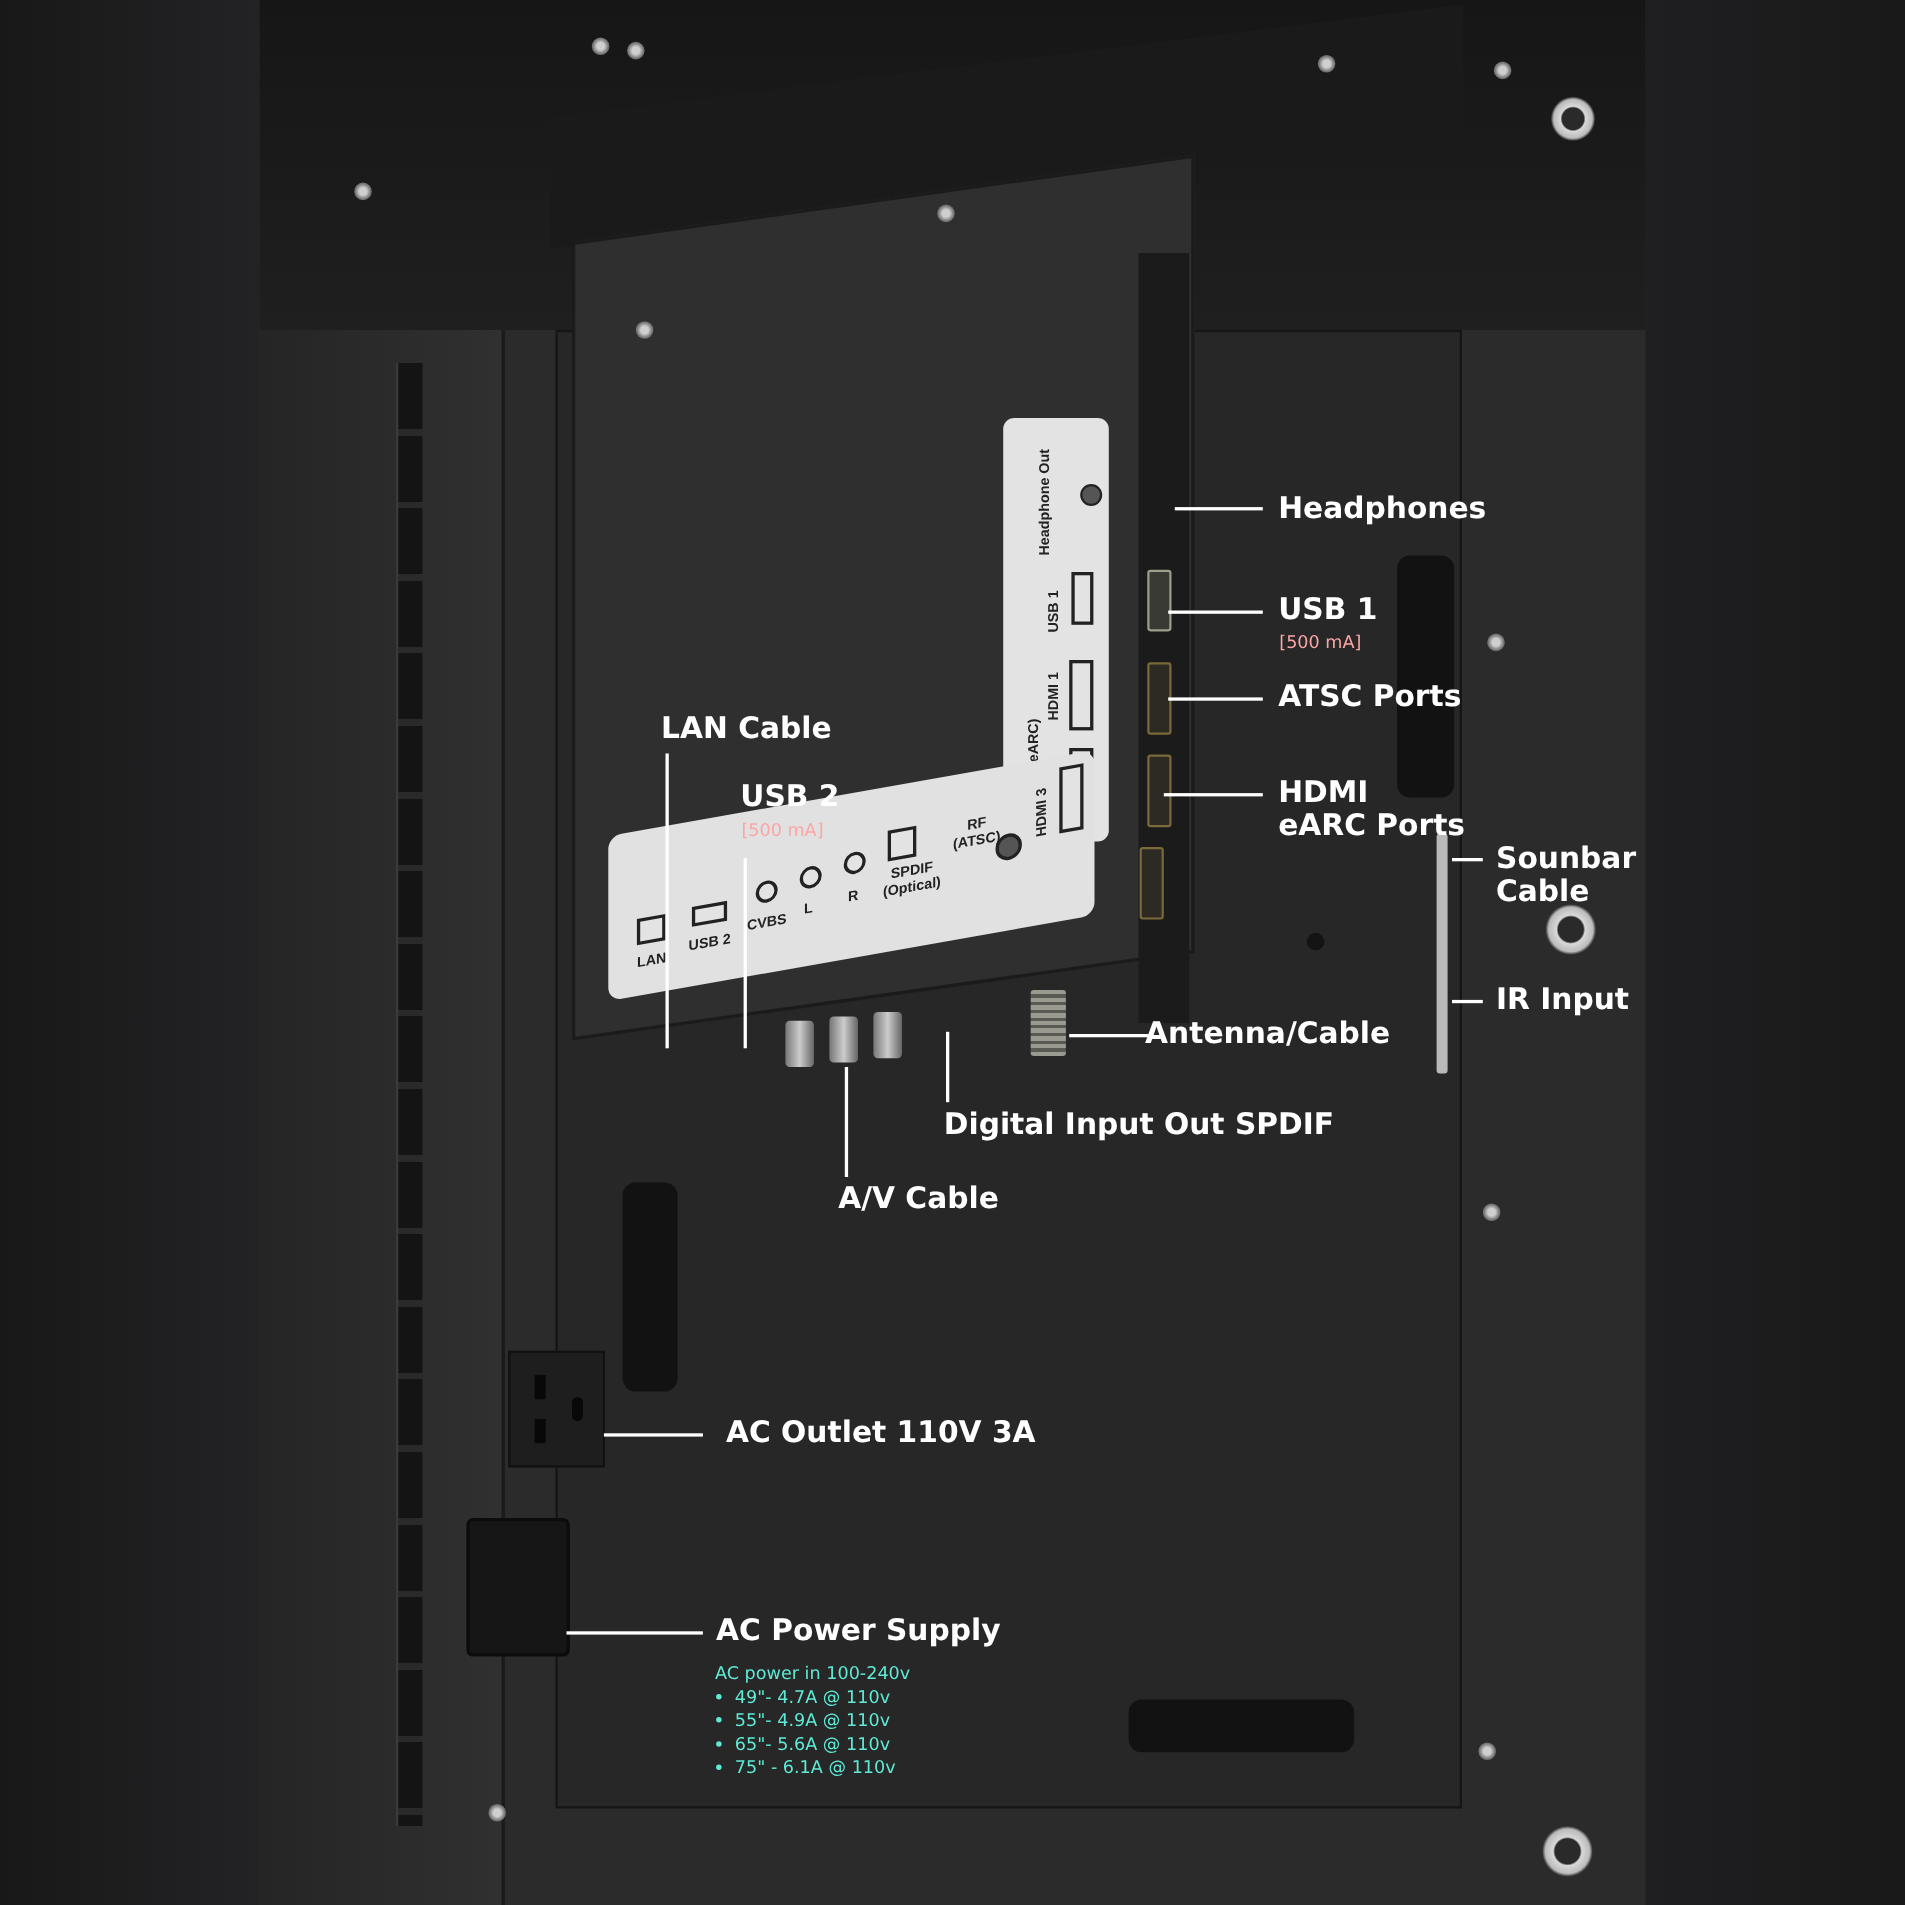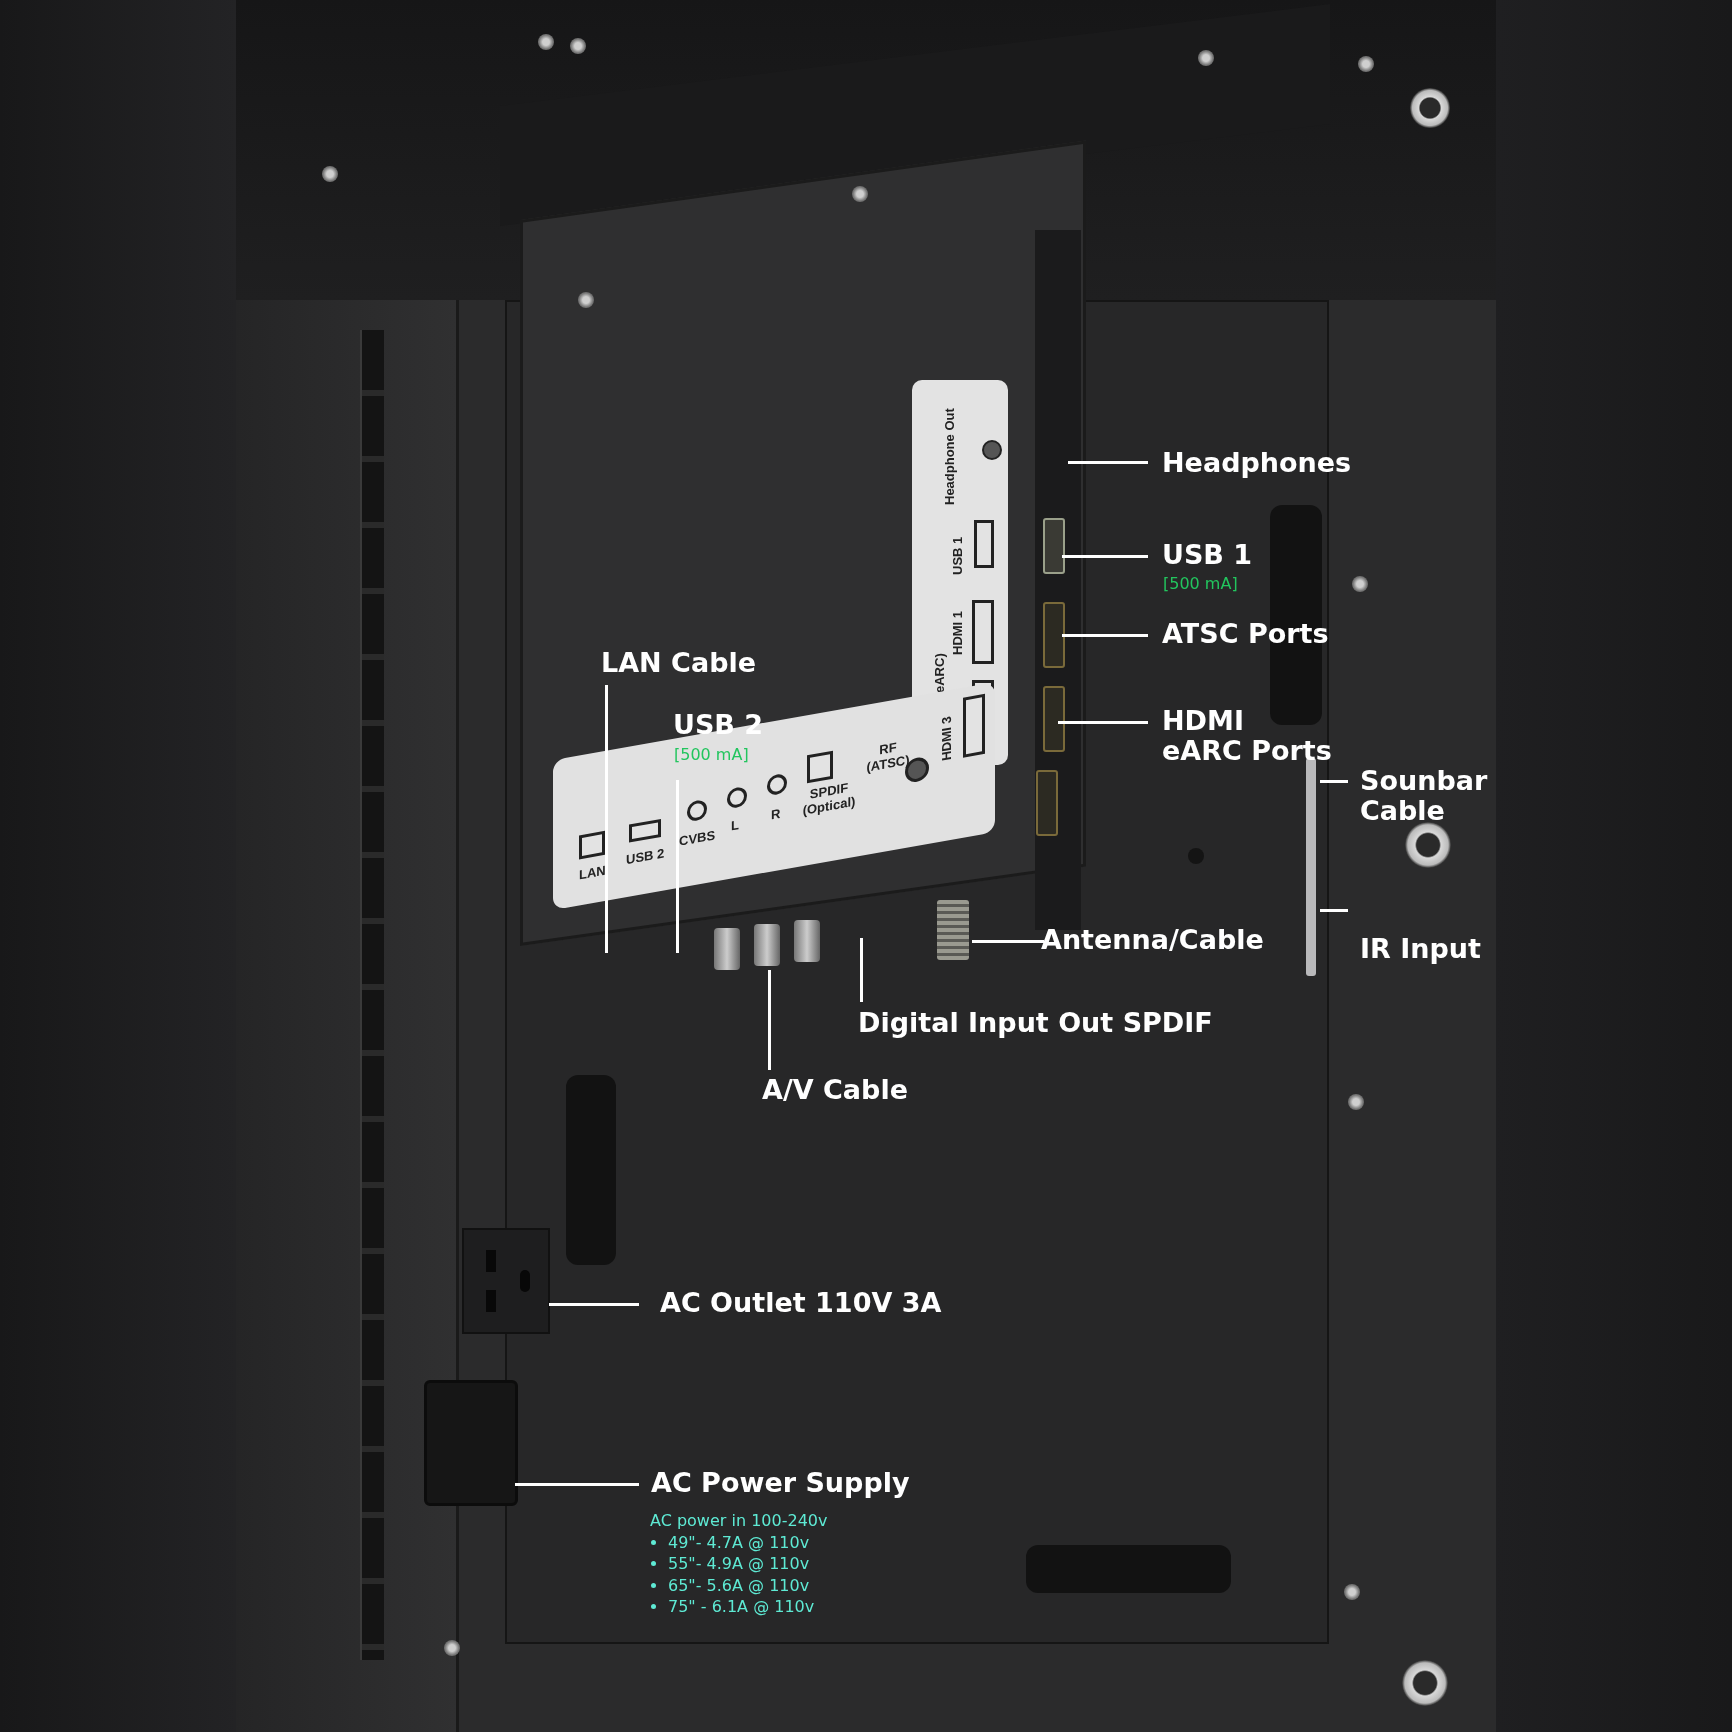--- a/index.html
+++ b/index.html
@@ -27,21 +27,21 @@
   .f-conn{position:absolute;left:937px;top:900px;width:32px;height:60px;background:repeating-linear-gradient(180deg,#9a9a90 0 4px,#5a5a55 4px 7px);border-radius:3px;}
   .screw{position:absolute;width:16px;height:16px;border-radius:50%;background:radial-gradient(circle,#cfcfcf 30%,#7a7a7a 60%,#3a3a3a 100%);}
   .grommet{position:absolute;width:46px;height:46px;border-radius:50%;background:radial-gradient(circle,#2a2a2a 35%,#d8d8d8 40%,#bbbbbb 62%,#3a3a3a 70%);}
   .slot{position:absolute;background:#121212;border-radius:12px;}
   .outlet{position:absolute;left:462px;top:1228px;width:84px;height:102px;background:#1e1e1f;border:2px solid #111;}
   .outlet .h{position:absolute;width:10px;height:22px;background:#080808;}
   .iec{position:absolute;left:424px;top:1380px;width:88px;height:120px;background:#161616;border:3px solid #0c0c0c;border-radius:6px;}
   .ir-strip{position:absolute;left:1306px;top:758px;width:10px;height:218px;background:#b9b9bb;border-radius:3px;}
 
   .callout{position:absolute;color:#ffffff;font-family:"DejaVu Sans","Liberation Sans",sans-serif;font-weight:bold;font-size:27px;line-height:30px;white-space:nowrap;}
-  .sub{position:absolute;color:#22c55e;font-family:"DejaVu Sans","Liberation Sans",sans-serif;font-size:16px;white-space:nowrap;}
+  .sub{position:absolute;color:#fca5a5;font-family:"DejaVu Sans","Liberation Sans",sans-serif;font-size:16px;white-space:nowrap;}
   .hline{position:absolute;height:3px;background:#ffffff;}
   .vline{position:absolute;width:3px;background:#ffffff;}
   .specs{position:absolute;left:650px;top:1510px;color:#5eead4;font-family:"DejaVu Sans","Liberation Sans",sans-serif;font-size:16px;line-height:21.5px;}
   .specs ul{margin:0;padding:0 0 0 18px;}
   .specs li{margin:0;}
 </style>
 </head>
 <body>
 
 <div class="stage">
@@ -140,21 +140,21 @@
 <div class="hline" style="left:515px;top:1483px;width:124px;"></div>
 
 <div class="callout" style="left:1162px;top:448px;">Headphones</div>
 <div class="callout" style="left:1162px;top:540px;">USB 1</div>
 <div class="sub" style="left:1163px;top:574px;">[500 mA]</div>
 <div class="callout" style="left:1162px;top:619px;">ATSC Ports</div>
 <div class="callout" style="left:1162px;top:706px;">HDMI</div>
 <div class="callout" style="left:1162px;top:736px;">eARC Ports</div>
 <div class="callout" style="left:1360px;top:766px;">Sounbar</div>
 <div class="callout" style="left:1360px;top:796px;">Cable</div>
-<div class="callout" style="left:1360px;top:894px;margin-top:40px;">IR Input</div>
+<div class="callout" style="left:1360px;top:894px;">IR Input</div>
 <div class="callout" style="left:601px;top:648px;">LAN Cable</div>
 <div class="callout" style="left:673px;top:710px;">USB 2</div>
 <div class="sub" style="left:674px;top:745px;">[500 mA]</div>
 <div class="callout" style="left:1041px;top:925px;">Antenna/Cable</div>
 <div class="callout" style="left:858px;top:1008px;">Digital Input Out SPDIF</div>
 <div class="callout" style="left:762px;top:1075px;">A/V Cable</div>
 <div class="callout" style="left:660px;top:1288px;">AC Outlet 110V 3A</div>
 <div class="callout" style="left:651px;top:1468px;">AC Power Supply</div>
 
 <div class="specs">

